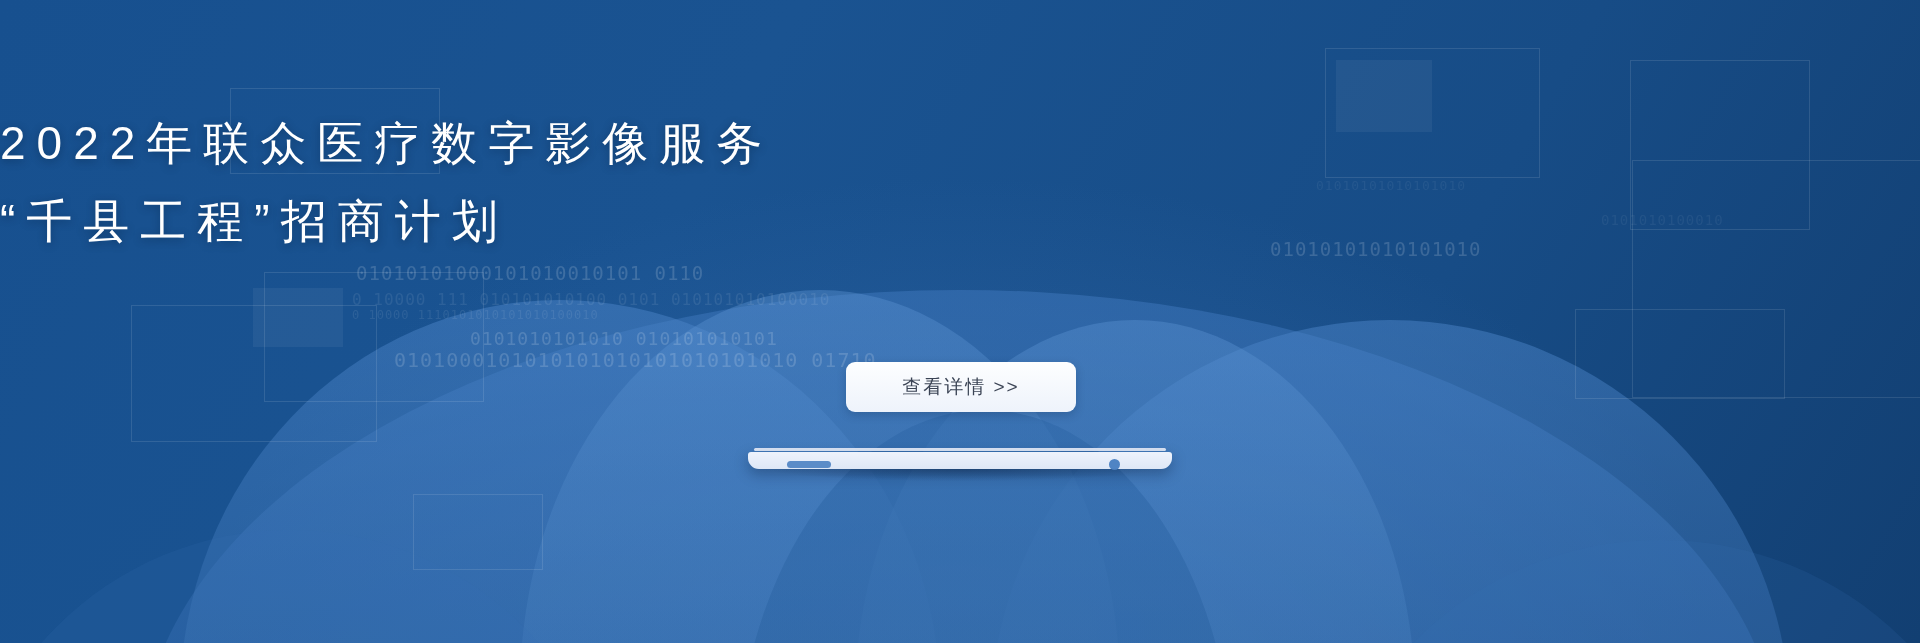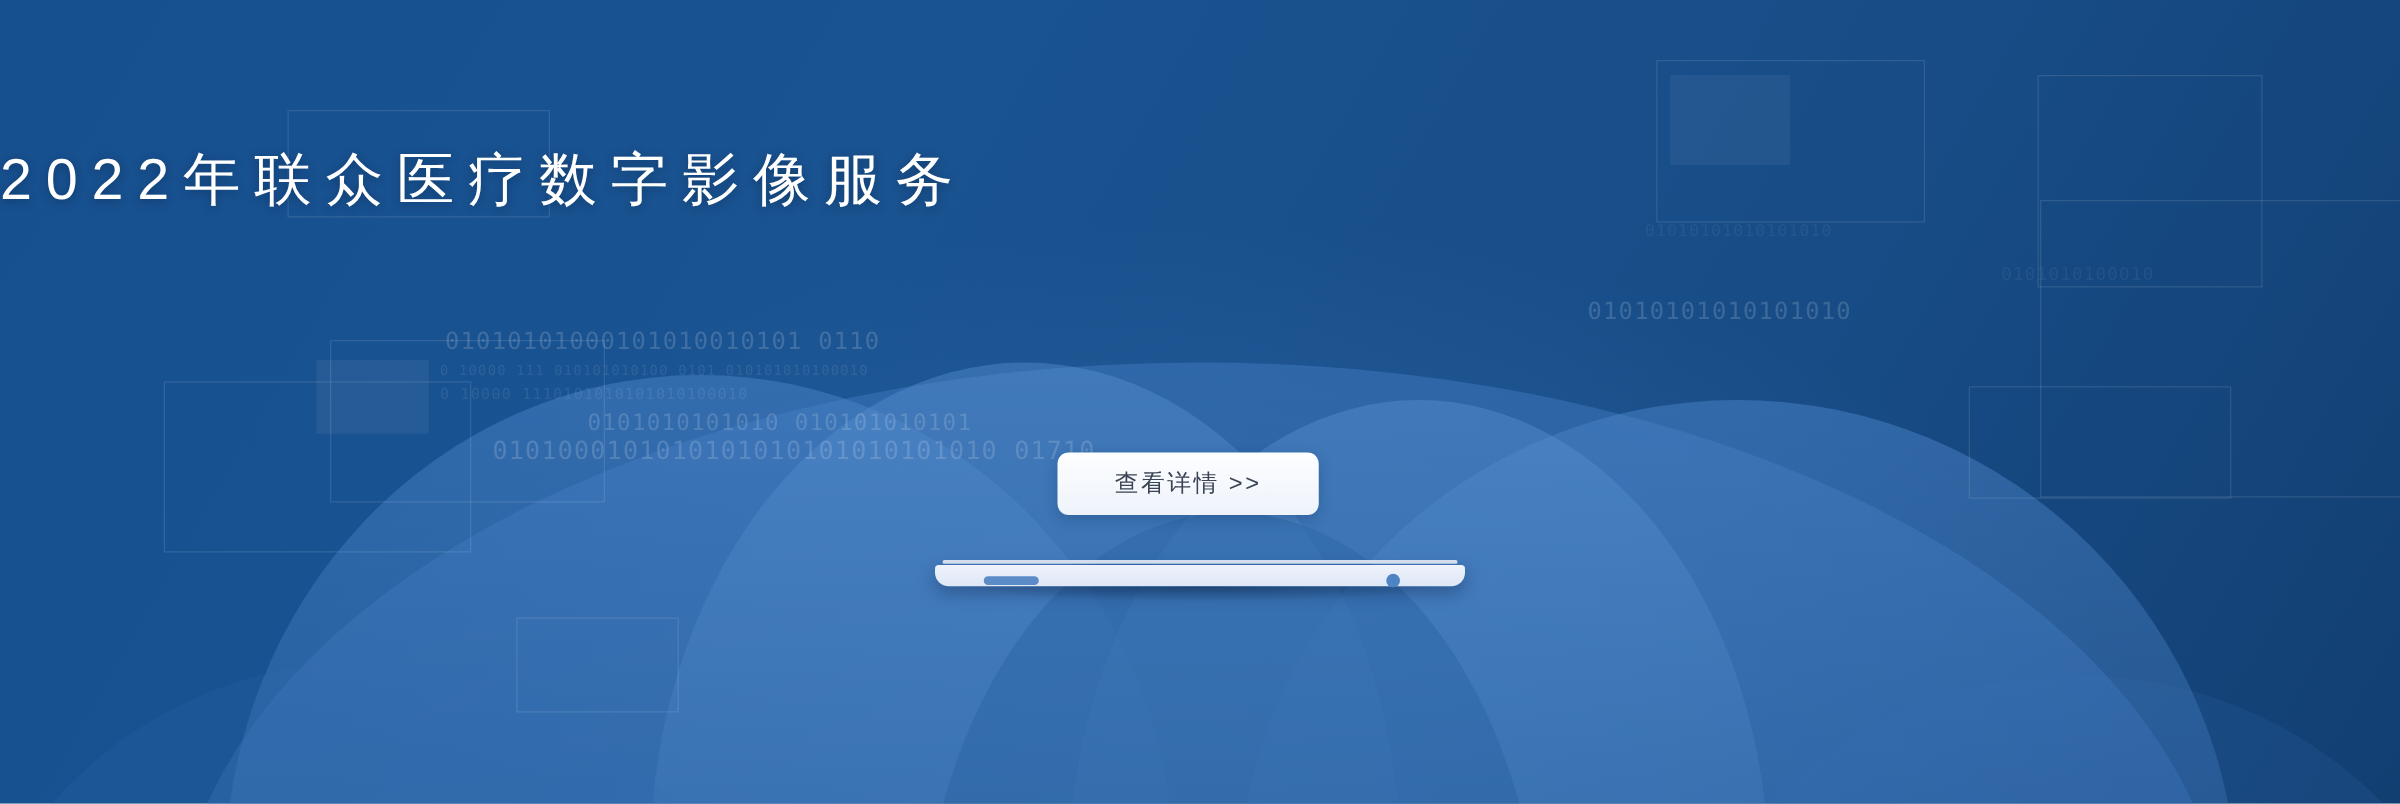--- a/index.html
+++ b/index.html
@@ -58,21 +58,21 @@
     letter-spacing:11px;
     font-weight:400;
     text-shadow:0 2px 8px rgba(6,30,60,0.45);
     white-space:nowrap;
   }
 
   
   #cta {
     position:absolute;
     left:846px; top:362px;
-    width:209px; height:50px;
+    width:230px; height:50px;
     border-radius:9px;
     background:linear-gradient(180deg,#fdfeff 0%,#eef3fb 100%);
     box-shadow:0 3px 10px rgba(8,32,66,0.22);
     display:flex; align-items:center; justify-content:center;
     z-index:9;
     cursor:pointer;
   }
   #cta-label {
     color:#3b4455;
     font-size:19px;
@@ -165,30 +165,31 @@
   <div class="rect filled" style="left:253px; top:288px; width:90px; height:59px;"></div>
   <div class="rect" style="left:413px; top:494px; width:130px; height:76px;"></div>
 
   <div class="rect" style="left:1325px; top:48px;  width:215px; height:130px;"></div>
   <div class="rect" style="left:1630px; top:60px;  width:180px; height:170px;"></div>
   <div class="rect" style="left:1632px; top:160px; width:300px; height:238px;"></div>
   <div class="rect" style="left:1575px; top:309px; width:210px; height:90px;"></div>
   <div class="rect filled" style="left:1336px; top:60px; width:96px; height:72px;"></div>
 
   <div class="binary" style="left:356px;  top:262px; font-size:19px;">01010101000101010010101 0110</div>
-  <div class="binary dim" style="left:352px;  top:290px; font-size:11px;">0 10000 111        010101010100    0101       010101010100010</div>
+  <div class="binary dim" style="left:352px;  top:290px; font-size:16px;">0 10000 111        010101010100    0101       010101010100010</div>
   <div class="binary dim" style="left:352px;  top:308px; font-size:12px;">0 10000 1110101010101010100010</div>
   <div class="binary" style="left:470px;  top:328px; font-size:18px;">0101010101010  010101010101</div>
   <div class="binary" style="left:394px;  top:348px; font-size:20px;">0101000101010101010101010101010    01710</div>
   <div class="binary dimr" style="left:1280px; top:178px; font-size:13px;">01010101010101010</div>
   <div class="binary" style="left:1270px; top:238px; font-size:19px;">01010101010101010</div>
   <div class="binary dimr" style="left:1565px; top:212px; font-size:14px;">0101010100010</div>
 
   <div id="title-block">
     <div class="title-line">2022年联众医疗数字影像服务</div>
+    <div class="title-line">“千县工程”招商计划</div>
   </div>
 
   <div id="cta">
     <span id="cta-label">查看详情 &gt;&gt;</span>
   </div>
 
   <div id="device">
     <div id="device-top-line"></div>
     <div id="device-body">
       <div id="device-speaker"></div>

